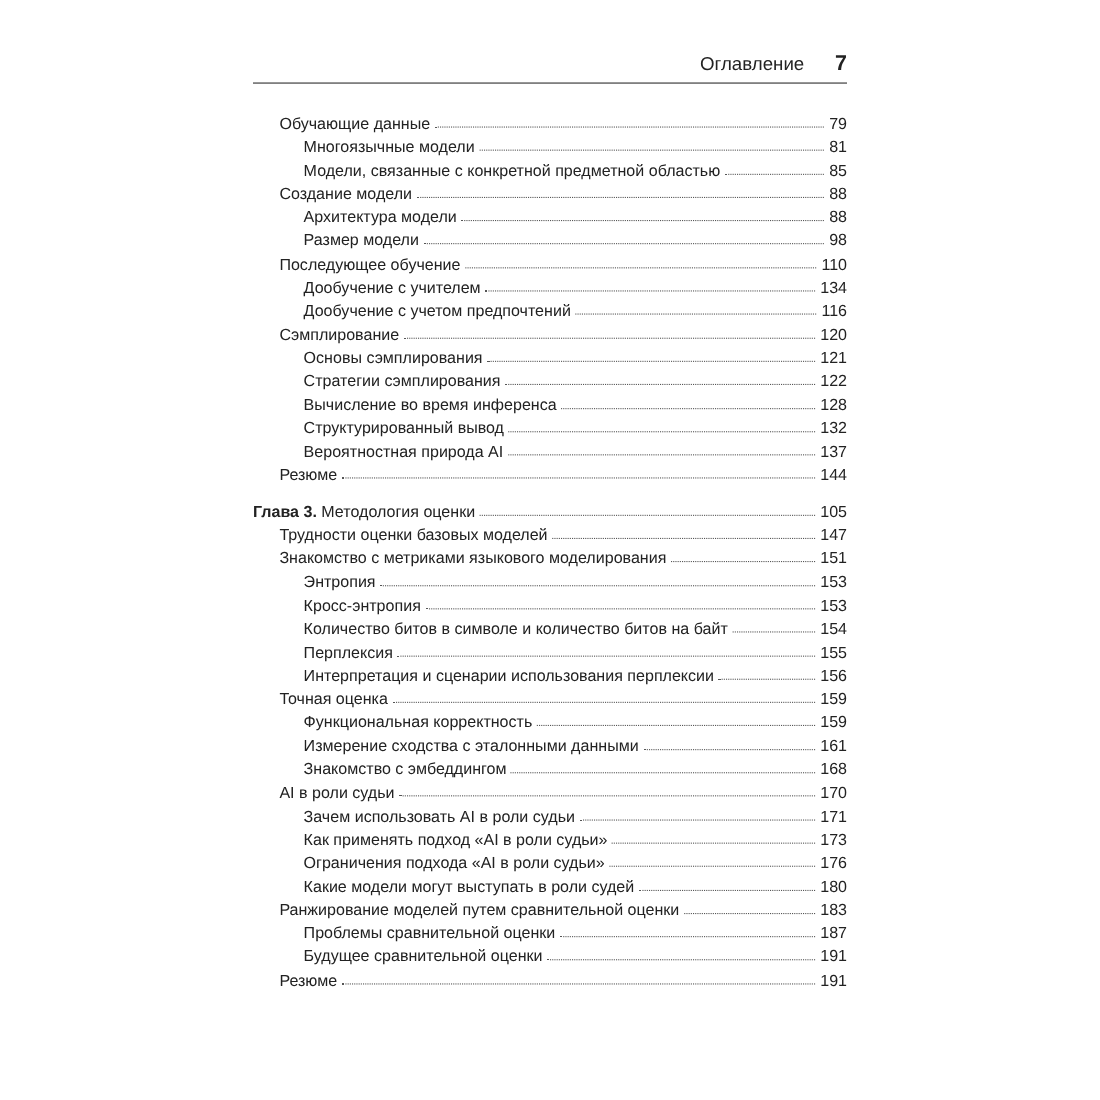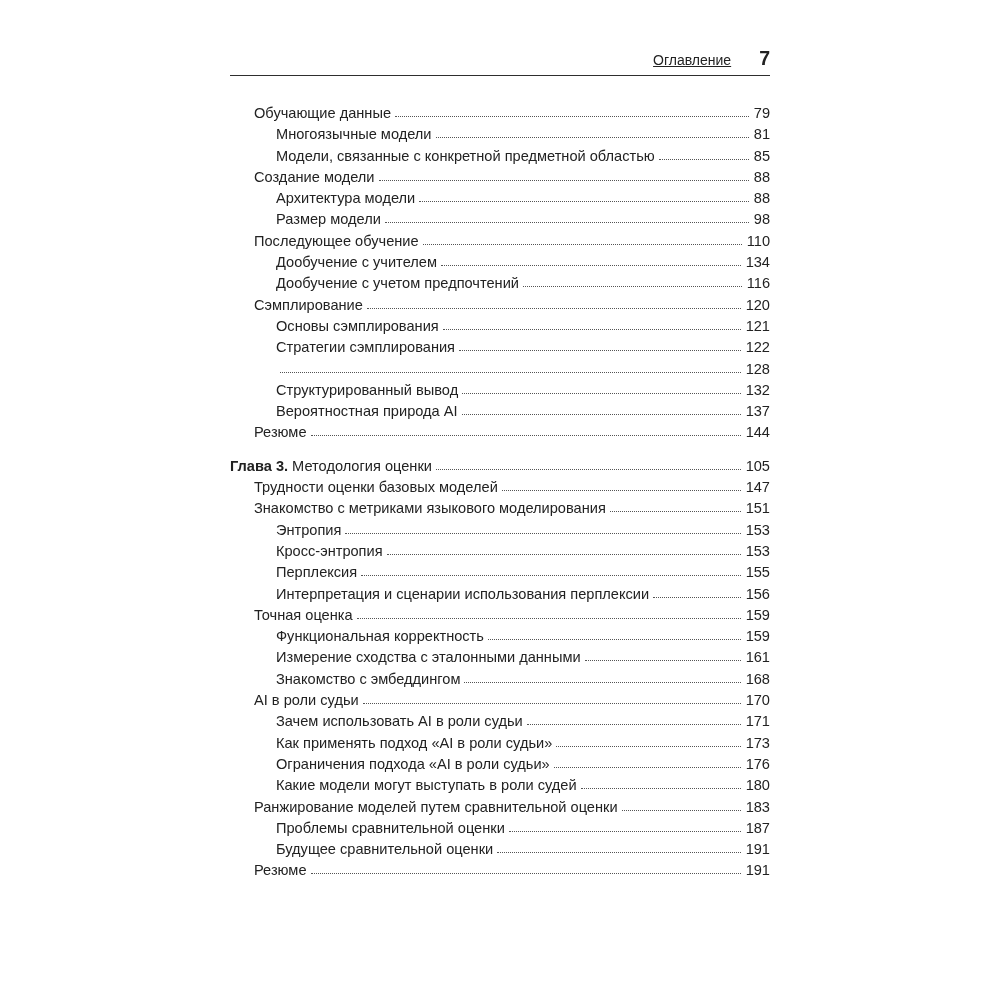--- a/index.html
+++ b/index.html
@@ -13,21 +13,21 @@
   .page {
     position: absolute;
     left: 230px; top: 47px;
     width: 540px;
   }
   .header {
     display: flex;
     justify-content: flex-end;
     align-items: baseline;
   }
-  .header-title { font-size: 14px; text-decoration: underline; }
+  .header-title { font-size: 17px; }
   .header-page {
     font-weight: 700;
     font-size: 19.5px;
     margin-left: 28px;
     text-align: right;
   }
   .header-rule {
     height: 0;
     border-bottom: 1.6px solid #2e2e2e;
     margin-top: 5px;
@@ -119,20 +119,21 @@
           <span class="toc-title">Основы сэмплирования</span>
           <span class="toc-leader"></span>
           <span class="toc-page">121</span>
         </div>
         <div class="toc-row lvl-2">
           <span class="toc-title">Стратегии сэмплирования</span>
           <span class="toc-leader"></span>
           <span class="toc-page">122</span>
         </div>
         <div class="toc-row lvl-2">
+          <span class="toc-title">Вычисление во время инференса</span>
           <span class="toc-leader"></span>
           <span class="toc-page">128</span>
         </div>
         <div class="toc-row lvl-2">
           <span class="toc-title">Структурированный вывод</span>
           <span class="toc-leader"></span>
           <span class="toc-page">132</span>
         </div>
         <div class="toc-row lvl-2">
           <span class="toc-title">Вероятностная природа AI</span>
@@ -163,20 +164,25 @@
         </div>
         <div class="toc-row lvl-2">
           <span class="toc-title">Энтропия</span>
           <span class="toc-leader"></span>
           <span class="toc-page">153</span>
         </div>
         <div class="toc-row lvl-2">
           <span class="toc-title">Кросс-энтропия</span>
           <span class="toc-leader"></span>
           <span class="toc-page">153</span>
+        </div>
+        <div class="toc-row lvl-2">
+          <span class="toc-title">Количество битов в символе и количество битов на байт</span>
+          <span class="toc-leader"></span>
+          <span class="toc-page">154</span>
         </div>
         <div class="toc-row lvl-2">
           <span class="toc-title">Перплексия</span>
           <span class="toc-leader"></span>
           <span class="toc-page">155</span>
         </div>
         <div class="toc-row lvl-2">
           <span class="toc-title">Интерпретация и сценарии использования перплексии</span>
           <span class="toc-leader"></span>
           <span class="toc-page">156</span>

